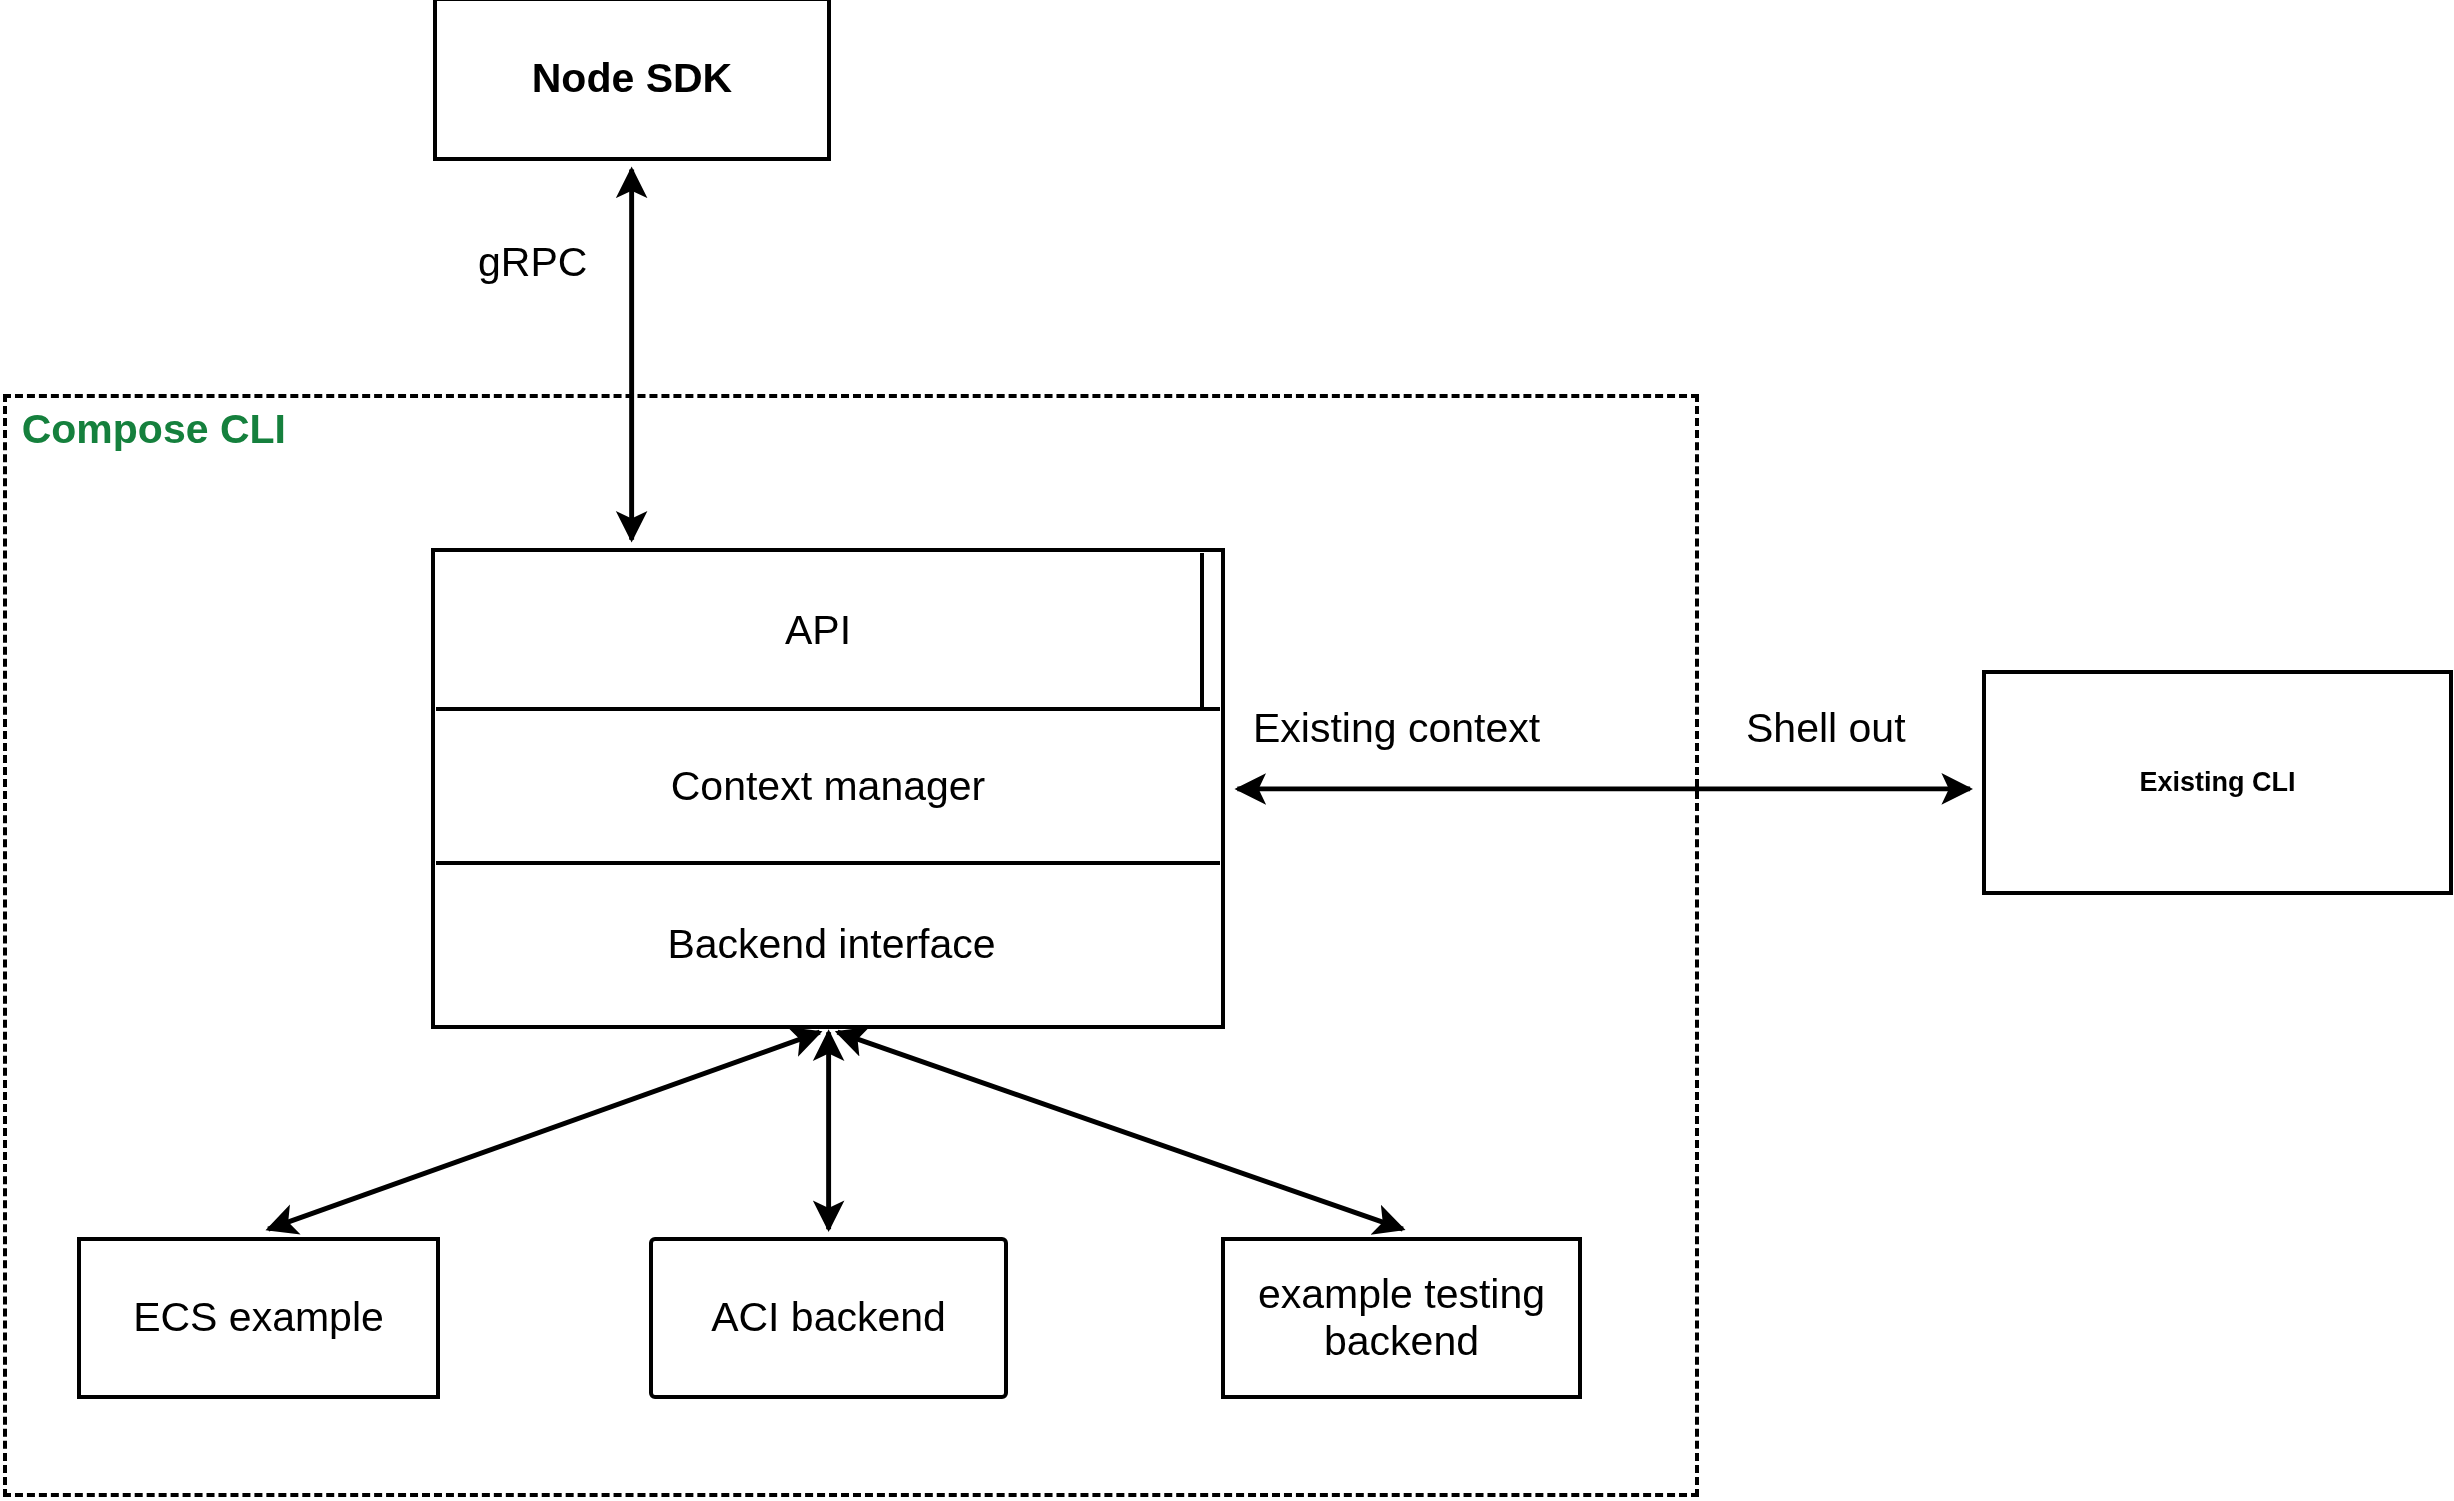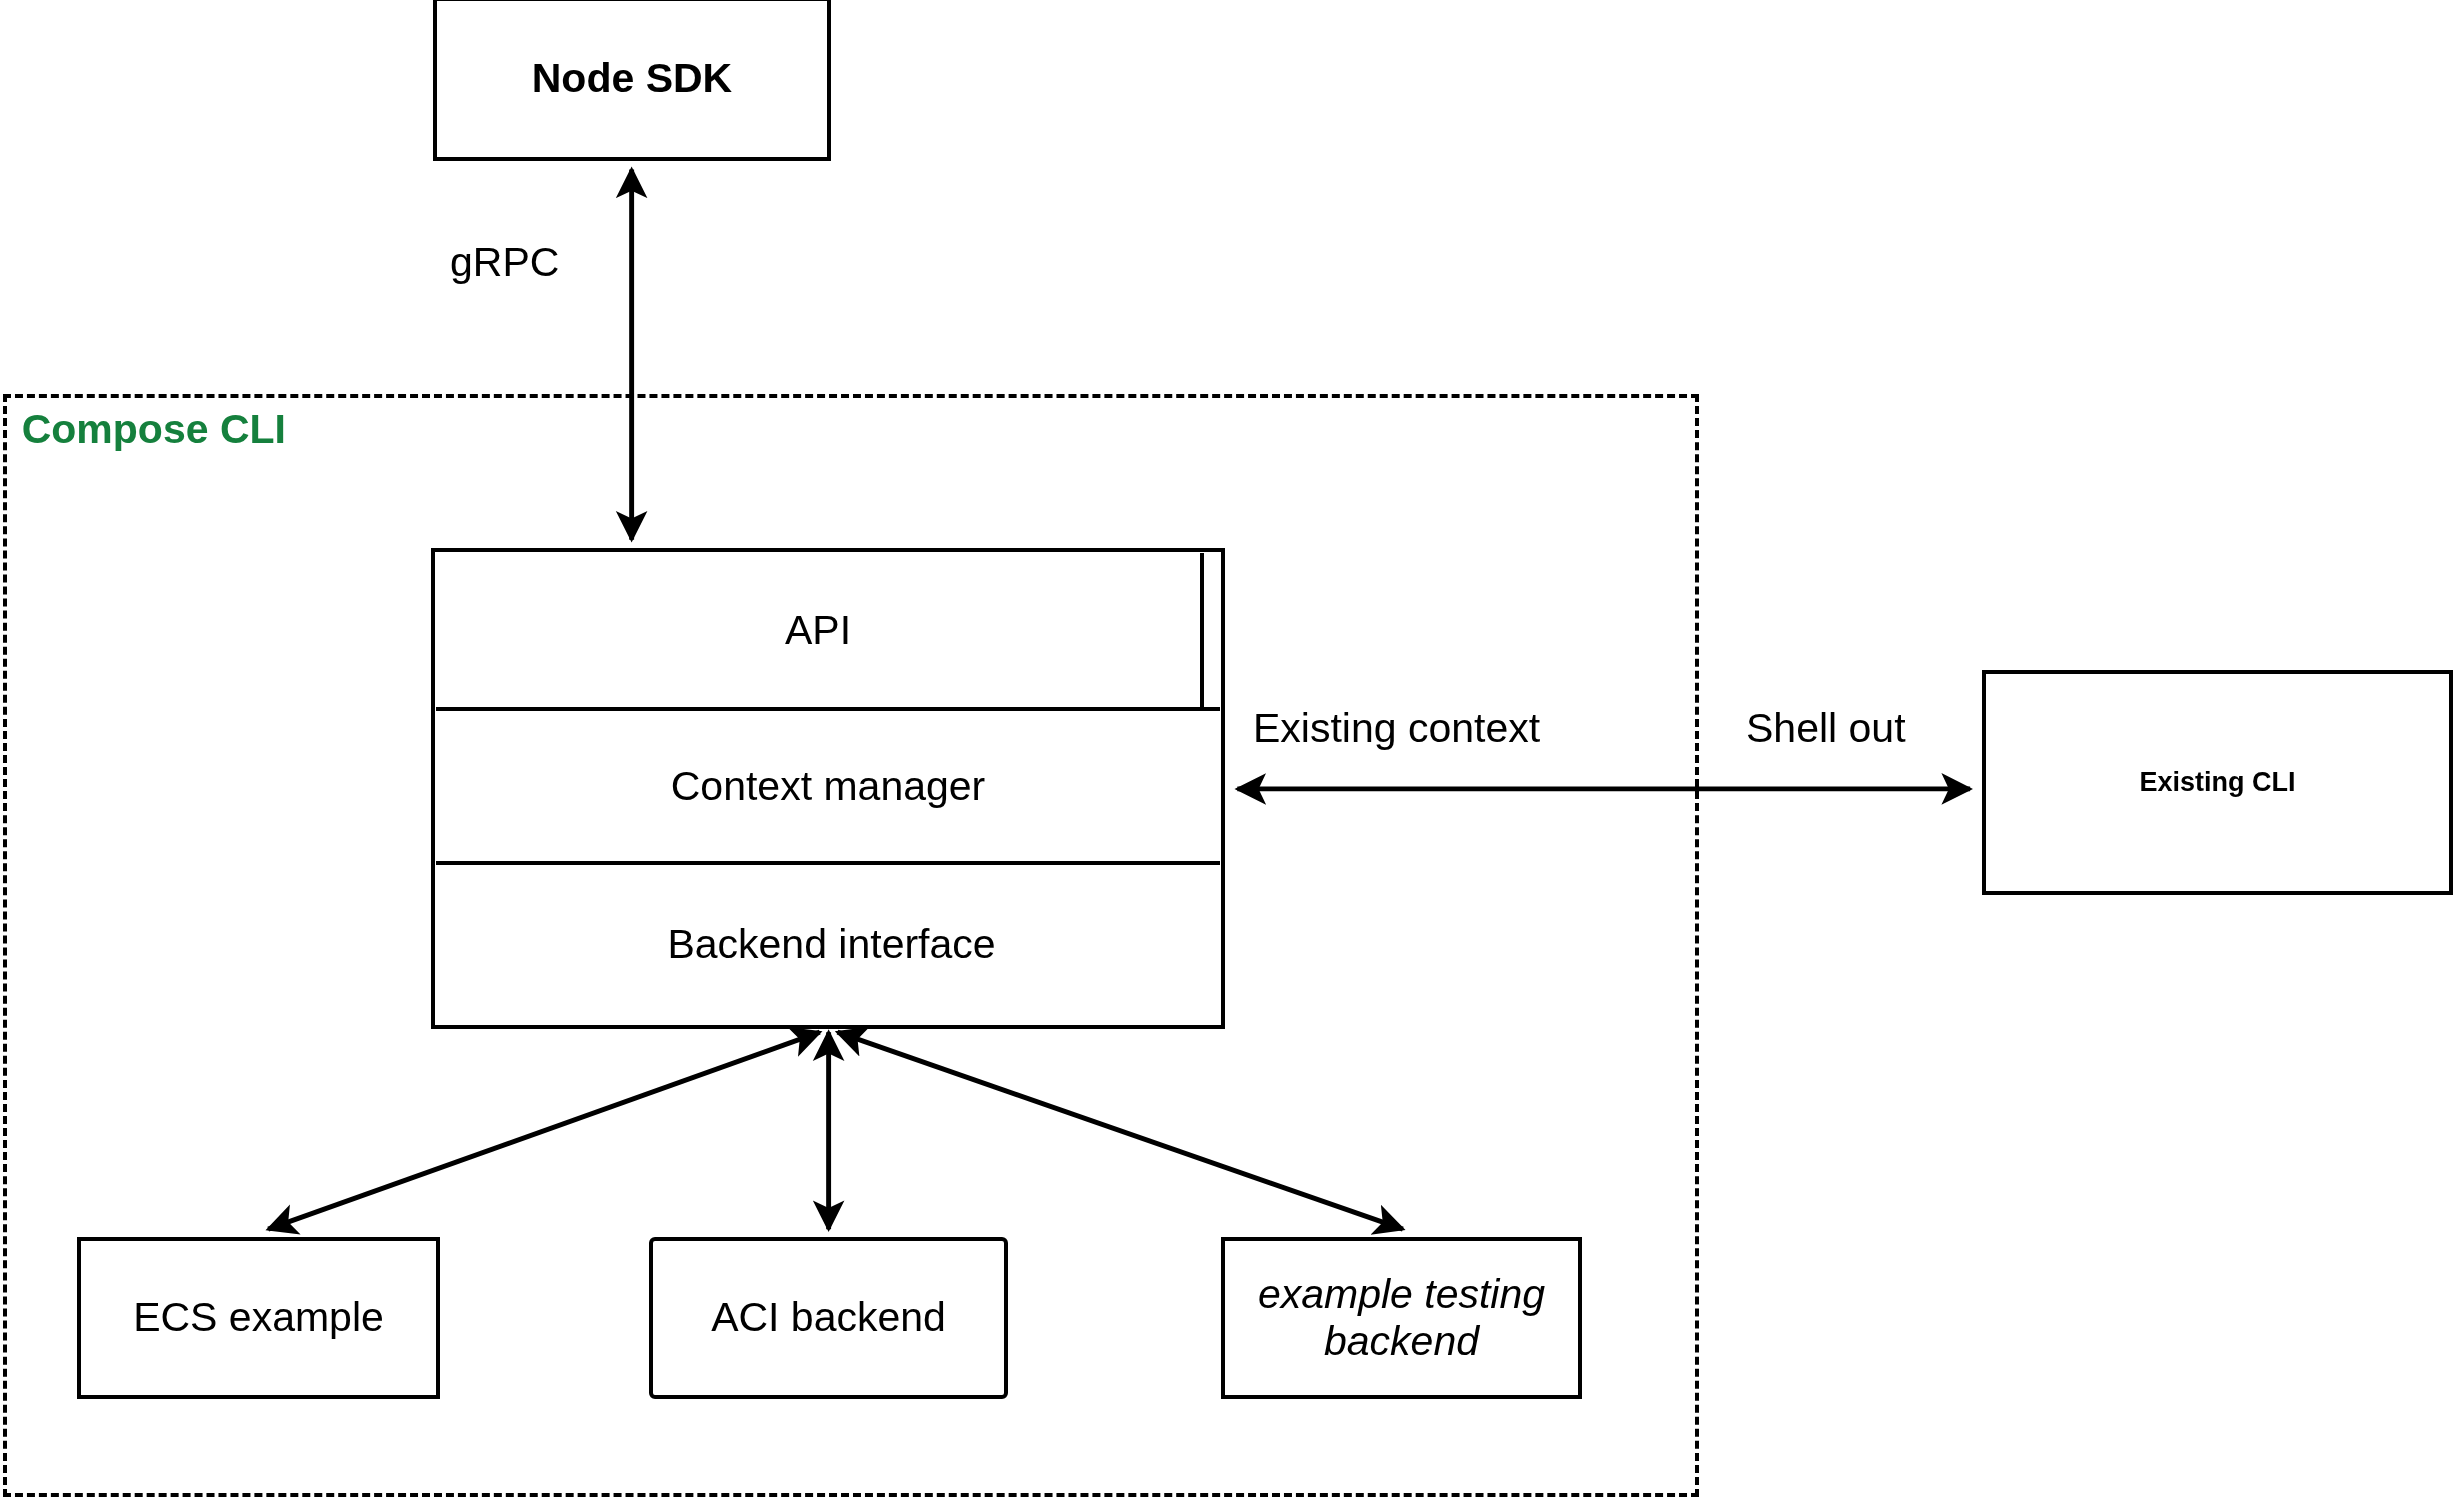--- a/index.html
+++ b/index.html
@@ -98,21 +98,21 @@
 
     <line x1="841" y1="1048" x2="841" y2="1248" stroke="#000000" stroke-width="5" marker-start="url(#arrowStart)" marker-end="url(#arrowEnd)"></line>
 
     <line x1="850" y1="1048" x2="1424" y2="1248" stroke="#000000" stroke-width="5" marker-start="url(#arrowStart)" marker-end="url(#arrowEnd)"></line>
   </svg>
 
   <div class="box bold" style="left:433px; top:-3px; width:398px; height:164px; font-size:41px;">
     <span class="box-label">Node SDK</span>
   </div>
 
-  <div class="edge-label" style="left:450px; top:239px; font-size:41px;">gRPC</div>
+  <div class="edge-label" style="left:478px; top:239px; font-size:41px;">gRPC</div>
 
   <div class="box" style="left:431px; top:548px; width:794px; height:481px; padding:0; display:block;"></div>
 
   <div class="split-row" style="left:436px; top:553px; width:768px; height:155px;">
     <div class="split-cell" style="border-right:4.9px solid #000000; font-size:41px;">
       <span class="box-label">API</span>
     </div>
   </div>
 
   <div class="split-row" style="left:436px; top:707px; width:784px; height:158px;
@@ -139,19 +139,19 @@
   </div>
 
   <div class="box" style="left:77px; top:1237px; width:363px; height:162px; font-size:41px;">
     <span class="box-label">ECS example</span>
   </div>
 
   <div class="box" style="left:649px; top:1237px; width:359px; height:162px; font-size:41px;border-radius:6px;">
     <span class="box-label">ACI backend</span>
   </div>
 
-  <div class="box" style="left:1221px; top:1237px; width:361px; height:162px; font-size:41px;font-style:italic;">
+  <div class="box" style="left:1221px; top:1237px; width:361px; height:162px; font-size:41px;">
     <span class="box-label">example testing
 backend</span>
   </div>
 
 </div>
 
 
 </body></html>

